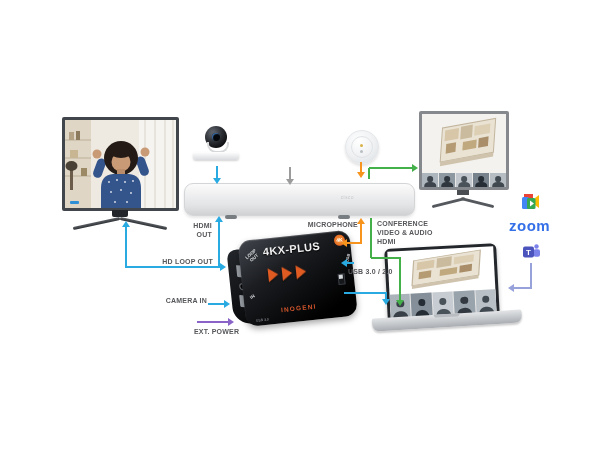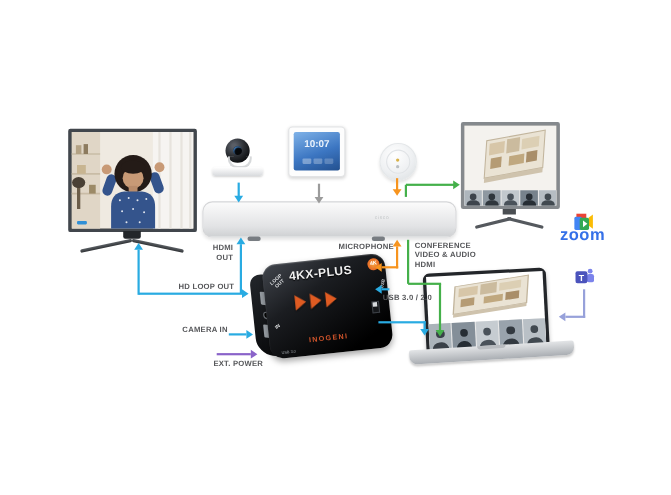--- a/index.html
+++ b/index.html
@@ -91,29 +91,20 @@
 
   <div class="abs" style="left:193px;top:126px;width:46px;height:40px;">
     <div class="abs" style="left:12px;top:0;width:22px;height:22px;border-radius:50%;
       background:radial-gradient(circle at 35% 30%,#5a5e66 8%,#2b2e33 45%,#0c0d0f 78%);"></div>
     <div class="abs" style="left:19px;top:7px;width:8px;height:8px;border-radius:50%;background:#05070a;box-shadow:inset 1px 1px 1px #3c70a8;"></div>
     <div class="abs" style="left:14px;top:16px;width:18px;height:9px;border:2px solid #d7d9db;border-top:none;border-radius:0 0 9px 9px;"></div>
     <div class="abs" style="left:0;top:26px;width:46px;height:8px;border-radius:3px;
       background:linear-gradient(#ffffff,#d8dadd);box-shadow:0 1px 2px rgba(0,0,0,.18);"></div>
   </div>
 
-  <div class="abs" style="left:262px;top:115px;width:50px;height:44px;background:#fdfdfd;border:1px solid #e2e3e5;border-radius:4px;box-shadow:0 1px 3px rgba(0,0,0,.15);">
-    <div class="abs" style="left:4px;top:4px;right:4px;bottom:5px;border-radius:2px;
-      background:linear-gradient(160deg,#7fb2e8,#3c76c2 55%,#23508f);">
-      <div class="abs" style="left:0;right:0;top:7px;text-align:center;font:700 9px/1 'Liberation Sans',sans-serif;color:#eaf2fc;">10:07</div>
-      <div class="abs" style="left:8px;bottom:6px;width:8px;height:5px;background:rgba(255,255,255,.35);border-radius:1px;"></div>
-      <div class="abs" style="left:18px;bottom:6px;width:8px;height:5px;background:rgba(255,255,255,.28);border-radius:1px;"></div>
-      <div class="abs" style="left:28px;bottom:6px;width:8px;height:5px;background:rgba(255,255,255,.22);border-radius:1px;"></div>
-    </div>
-  </div>
 
   <div class="abs" style="left:345px;top:130px;width:32px;height:32px;border-radius:50%;border:1px solid #e4e7e9;
       background:radial-gradient(circle at 40% 32%,#ffffff,#eef0f2 55%,#d9dde0);box-shadow:0 2px 3px rgba(0,0,0,.12);">
     <div class="abs" style="left:5px;top:5px;width:20px;height:20px;border:1px solid #e0e3e6;border-radius:50%;"></div>
     <div class="abs" style="left:14px;top:13px;width:3px;height:3px;border-radius:50%;background:#d8b24a;"></div>
     <div class="abs" style="left:14px;top:19px;width:3px;height:3px;border-radius:50%;background:#b9bec2;"></div>
   </div>
 
   <div class="abs" style="left:184px;top:183px;width:231px;height:33px;border-radius:9px;border:1px solid #d4d5d7;
       background:linear-gradient(#fbfbfb,#e2e3e5 70%,#cfd1d3);box-shadow:0 2px 3px rgba(0,0,0,.10);box-sizing:border-box;">
@@ -218,21 +209,21 @@
 
   <div class="abs" style="left:522px;top:194px;width:18px;height:15px;">
     <svg width="18" height="15" viewBox="0 0 18 15">
       <path d="M13 4 17 1v13l-4-3z" fill="#fbbc04"></path>
       <rect x="2" y="0" width="9" height="7" fill="#ea4335"></rect>
       <rect x="0" y="3" width="7" height="12" rx="1.5" fill="#4285f4"></rect>
       <rect x="5" y="4" width="8.5" height="11" rx="1.5" fill="#34a853"></rect>
       <path d="M8 6.5 12 9.5 8 12.5z" fill="#fff"></path>
     </svg>
   </div>
-  <div class="abs" style="left:509px;top:206px;font:800 15px/1 'Liberation Sans',sans-serif;color:#3570e8;letter-spacing:.5px;">zoom</div>
+  <div class="abs" style="left:509px;top:218px;font:800 15px/1 'Liberation Sans',sans-serif;color:#3570e8;letter-spacing:.5px;">zoom</div>
   <div class="abs" style="left:523px;top:243px;width:18px;height:16px;">
     <svg width="18" height="16" viewBox="0 0 18 16">
       <circle cx="13.5" cy="3.5" r="2.2" fill="#7b83eb"></circle>
       <rect x="10.5" y="6.2" width="6.5" height="7.5" rx="2" fill="#7b83eb"></rect>
       <rect x="0" y="3.5" width="11" height="11" rx="2" fill="#4b53bc"></rect>
       <text x="5.5" y="12" font-size="8" font-weight="bold" fill="#fff" text-anchor="middle" font-family="Liberation Sans, sans-serif">T</text>
     </svg>
   </div>
 
   <i class="ln" style="left:216px;top:166px;width:2px;height:13px;background:#29abe2;"></i>

